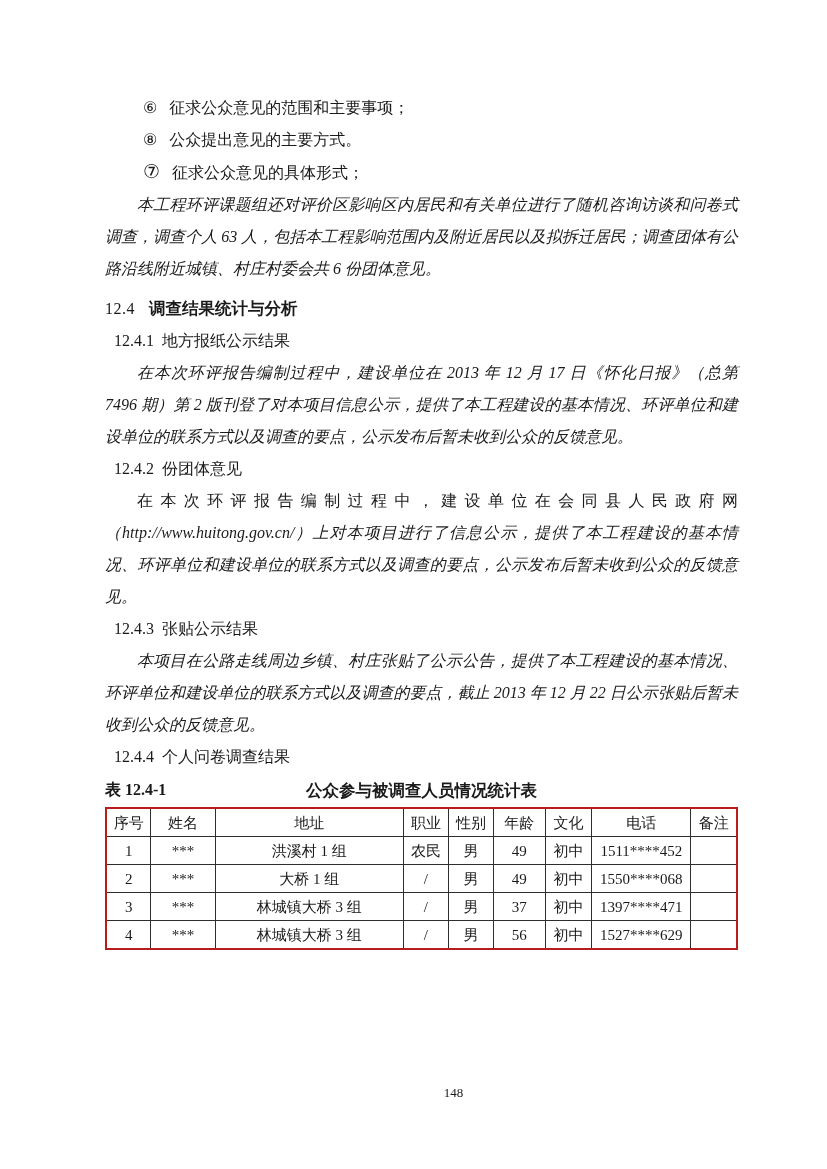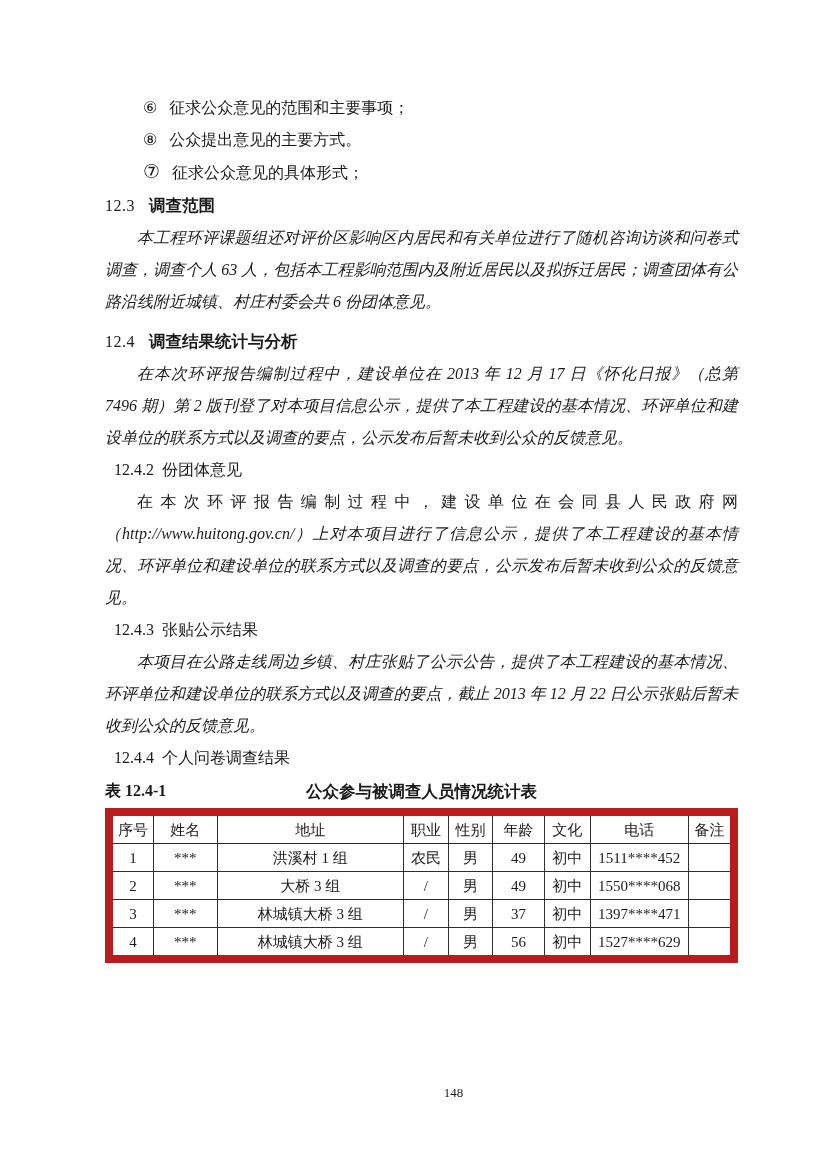--- a/index.html
+++ b/index.html
@@ -60,21 +60,21 @@
     font-family:"Liberation Sans","DejaVu Sans",sans-serif;
     font-weight:bold;
     font-size:16.5px;
   }
   
   table.survey{
     width:100%;
     border-collapse:collapse;
     table-layout:fixed;
     margin-top:1px;
-    border:8px solid #b91c1c;
+    border:2px solid #b91c1c;
   }
   table.survey th,table.survey td{
     border:1px solid #2e2e2e;
     height:27px;
     padding:0 2px;
     text-align:center;
     vertical-align:middle;
     font-weight:normal;
     font-size:15px;
     line-height:18px;
@@ -102,29 +102,29 @@
         <span class="marker">⑥</span><span>征求公众意见的范围和主要事项；</span>
       </div>
       <div class="li">
         <span class="marker">⑧</span><span>公众提出意见的主要方式。</span>
       </div>
       <div class="li">
         <span class="marker big">⑦</span><span>征求公众意见的具体形式；</span>
       </div>
     </div>
 
-    <div class="sec">
-      <span class="num">12.3</span><span class="ttl">调查范围</span>
-    </div>
     <p class="para">本工程环评课题组还对评价区影响区内居民和有关单位进行了随机咨询访谈和问卷式调查，调查个人 63 人，包括本工程影响范围内及附近居民以及拟拆迁居民；调查团体有公路沿线附近城镇、村庄村委会共 6 份团体意见。</p>
 
     <div class="sec mt">
       <span class="num">12.4</span><span class="ttl">调查结果统计与分析</span>
     </div>
 
+    <div class="sub">
+      <span class="num">12.4.1</span><span>地方报纸公示结果</span>
+    </div>
     <p class="para">在本次环评报告编制过程中，建设单位在 2013 年 12 月 17 日《怀化日报》（总第 7496 期）第 2 版刊登了对本项目信息公示，提供了本工程建设的基本情况、环评单位和建设单位的联系方式以及调查的要点，公示发布后暂未收到公众的反馈意见。</p>
 
     <div class="sub">
       <span class="num">12.4.2</span><span>份团体意见</span>
     </div>
     <div class="para-spread">在本次环评报告编制过程中，建设单位在会同县人民政府网</div>
     <p class="para noindent">（http://www.huitong.gov.cn/）上对本项目进行了信息公示，提供了本工程建设的基本情况、环评单位和建设单位的联系方式以及调查的要点，公示发布后暂未收到公众的反馈意见。</p>
 
     <div class="sub">
       <span class="num">12.4.3</span><span>张贴公示结果</span>
@@ -173,21 +173,21 @@
           <td>农民</td>
           <td>男</td>
           <td>49</td>
           <td>初中</td>
           <td>1511****452</td>
           <td></td>
         </tr>
         <tr>
           <td>2</td>
           <td>***</td>
-          <td>大桥 3 组</td>
+          <td>大桥 1 组</td>
           <td>/</td>
           <td>男</td>
           <td>49</td>
           <td>初中</td>
           <td>1550****068</td>
           <td></td>
         </tr>
         <tr>
           <td>3</td>
           <td>***</td>

